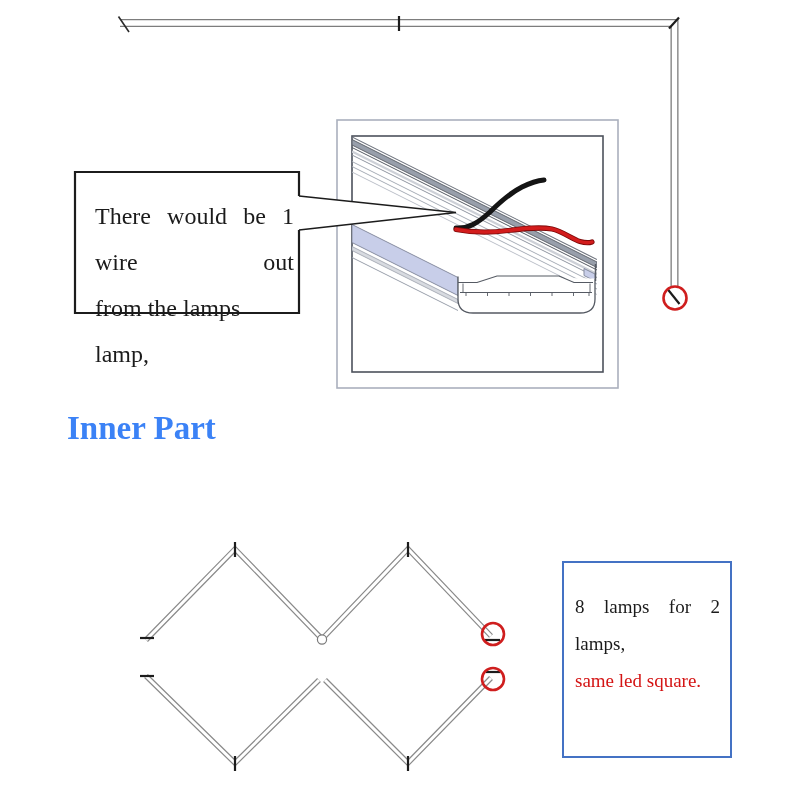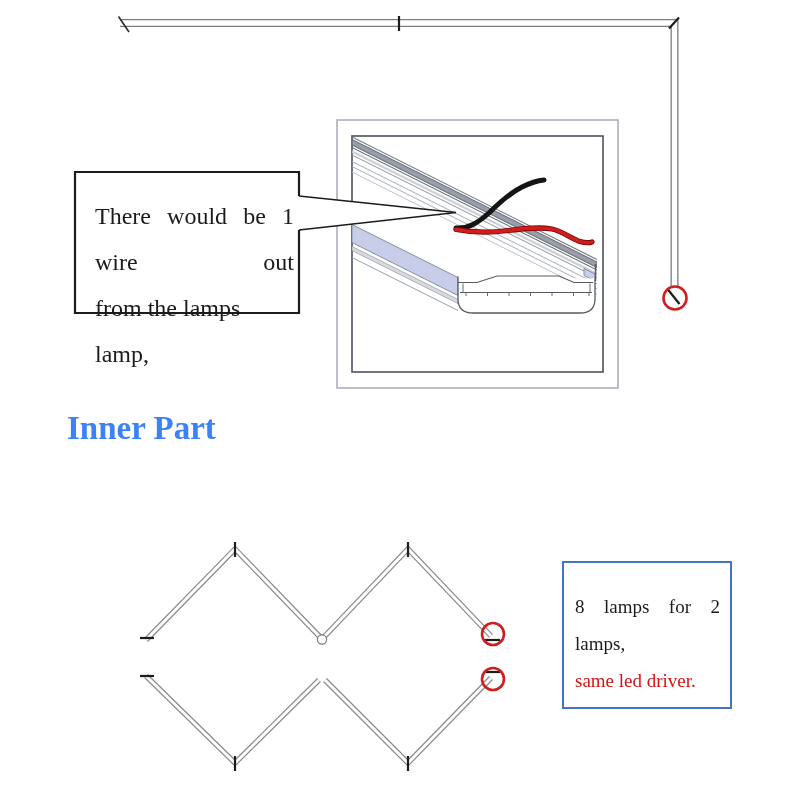--- a/index.html
+++ b/index.html
@@ -42,21 +42,21 @@
   .callout-text{
     position:absolute;left:87px;top:193px;width:199px;
     font-size:24px;line-height:46px;color:#1b1b1b;margin-left:8px;
   }
   .jline{text-align:justify;text-align-last:justify;}
   .section-heading{
     position:absolute;left:67px;top:412px;
     font-size:33px;font-weight:bold;color:#3b82f6;line-height:1;
   }
   .note-box{
-    position:absolute;left:562px;top:561px;width:170px;height:148px;
+    position:absolute;left:562px;top:561px;width:170px;height:197px;
     box-sizing:border-box;border:2px solid var(--note-border);
     padding:25px 10px 0 11px;font-size:19px;line-height:37px;background:transparent;
   }
   .red-text{color:var(--note-text-red);}
 </style>
 </head>
 <body>
 
 <div class="canvas">
 
@@ -142,16 +142,16 @@
   <div class="callout-text">
     <div class="jline">There would be 1 wire out</div>
     <div>from the lamps lamp,</div>
   </div>
 
   <div class="section-heading">Inner Part</div>
 
   <div class="note-box">
     <div class="jline">8 lamps for 2</div>
     <div>lamps,</div>
-    <div class="red-text">same led driver.</div>
+    <div class="red-text">same led square.</div>
   </div>
 
 </div>
 
 </body></html>

